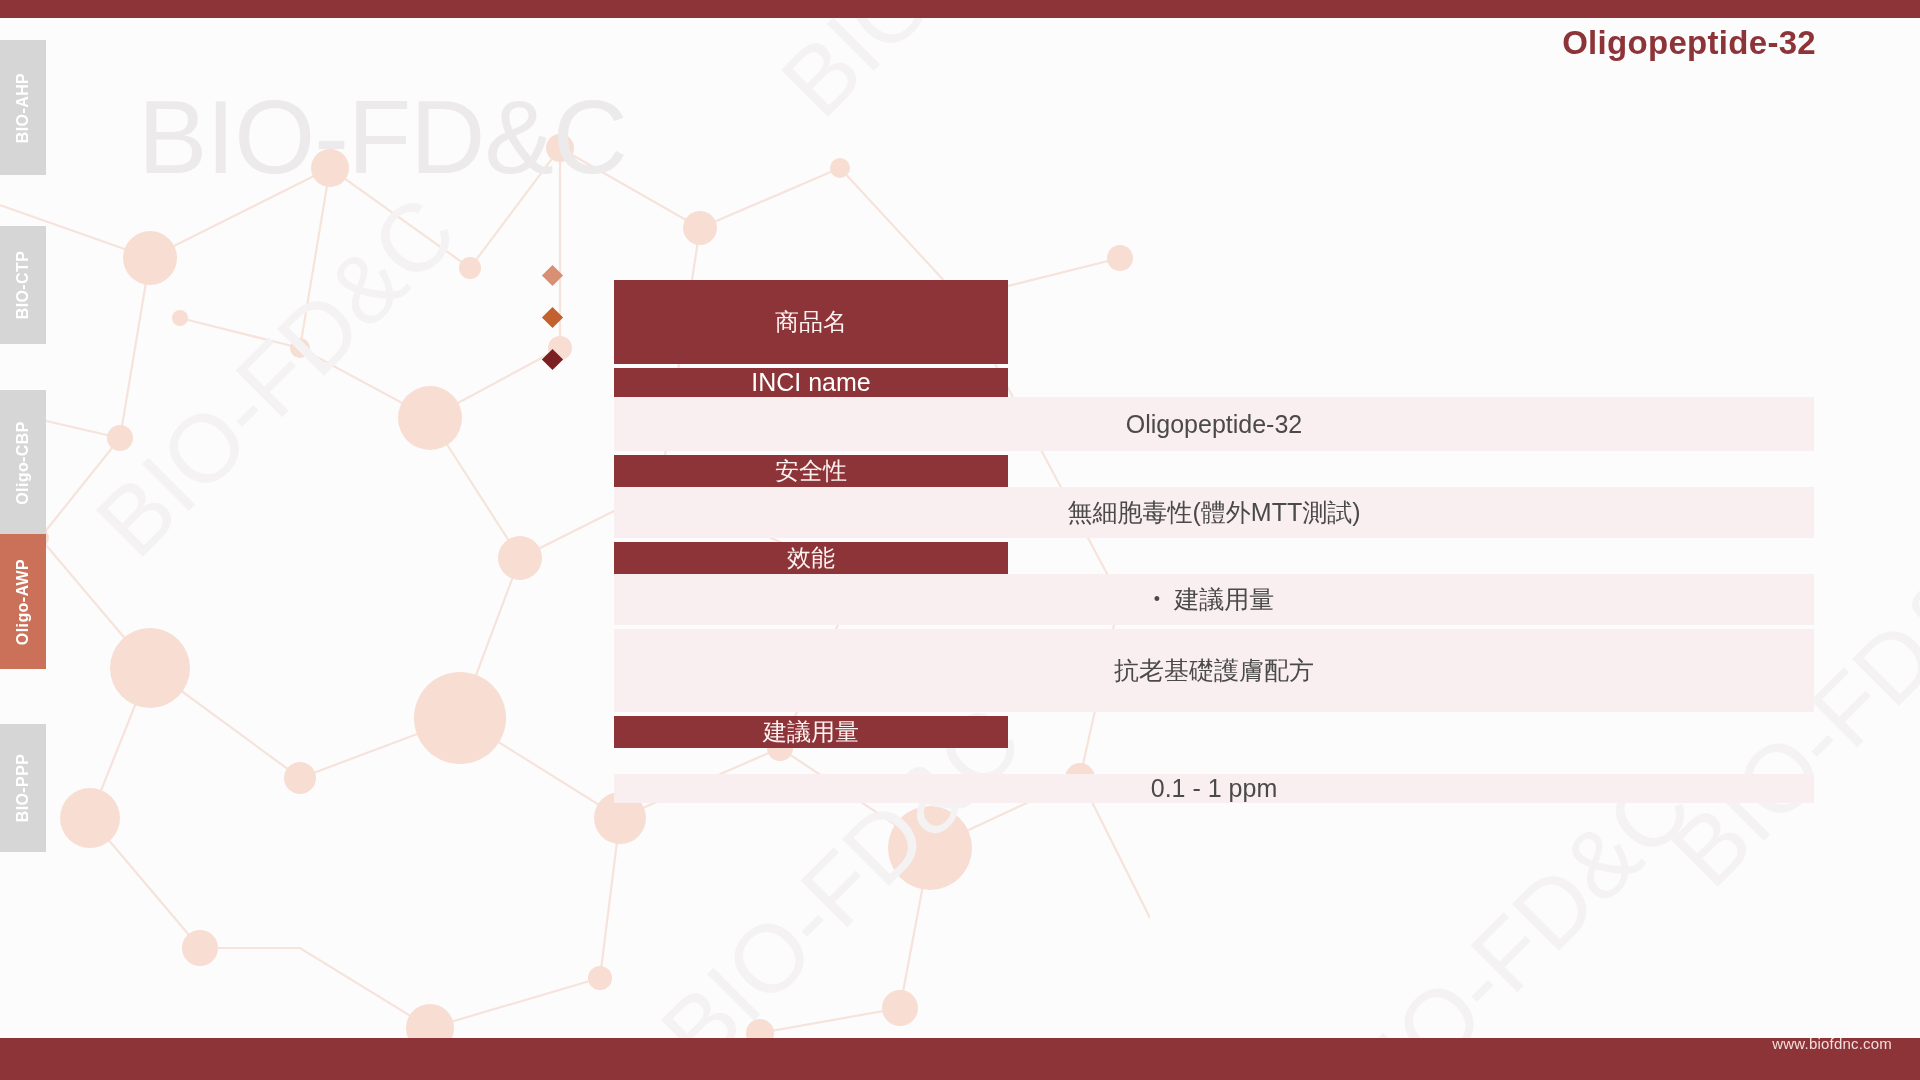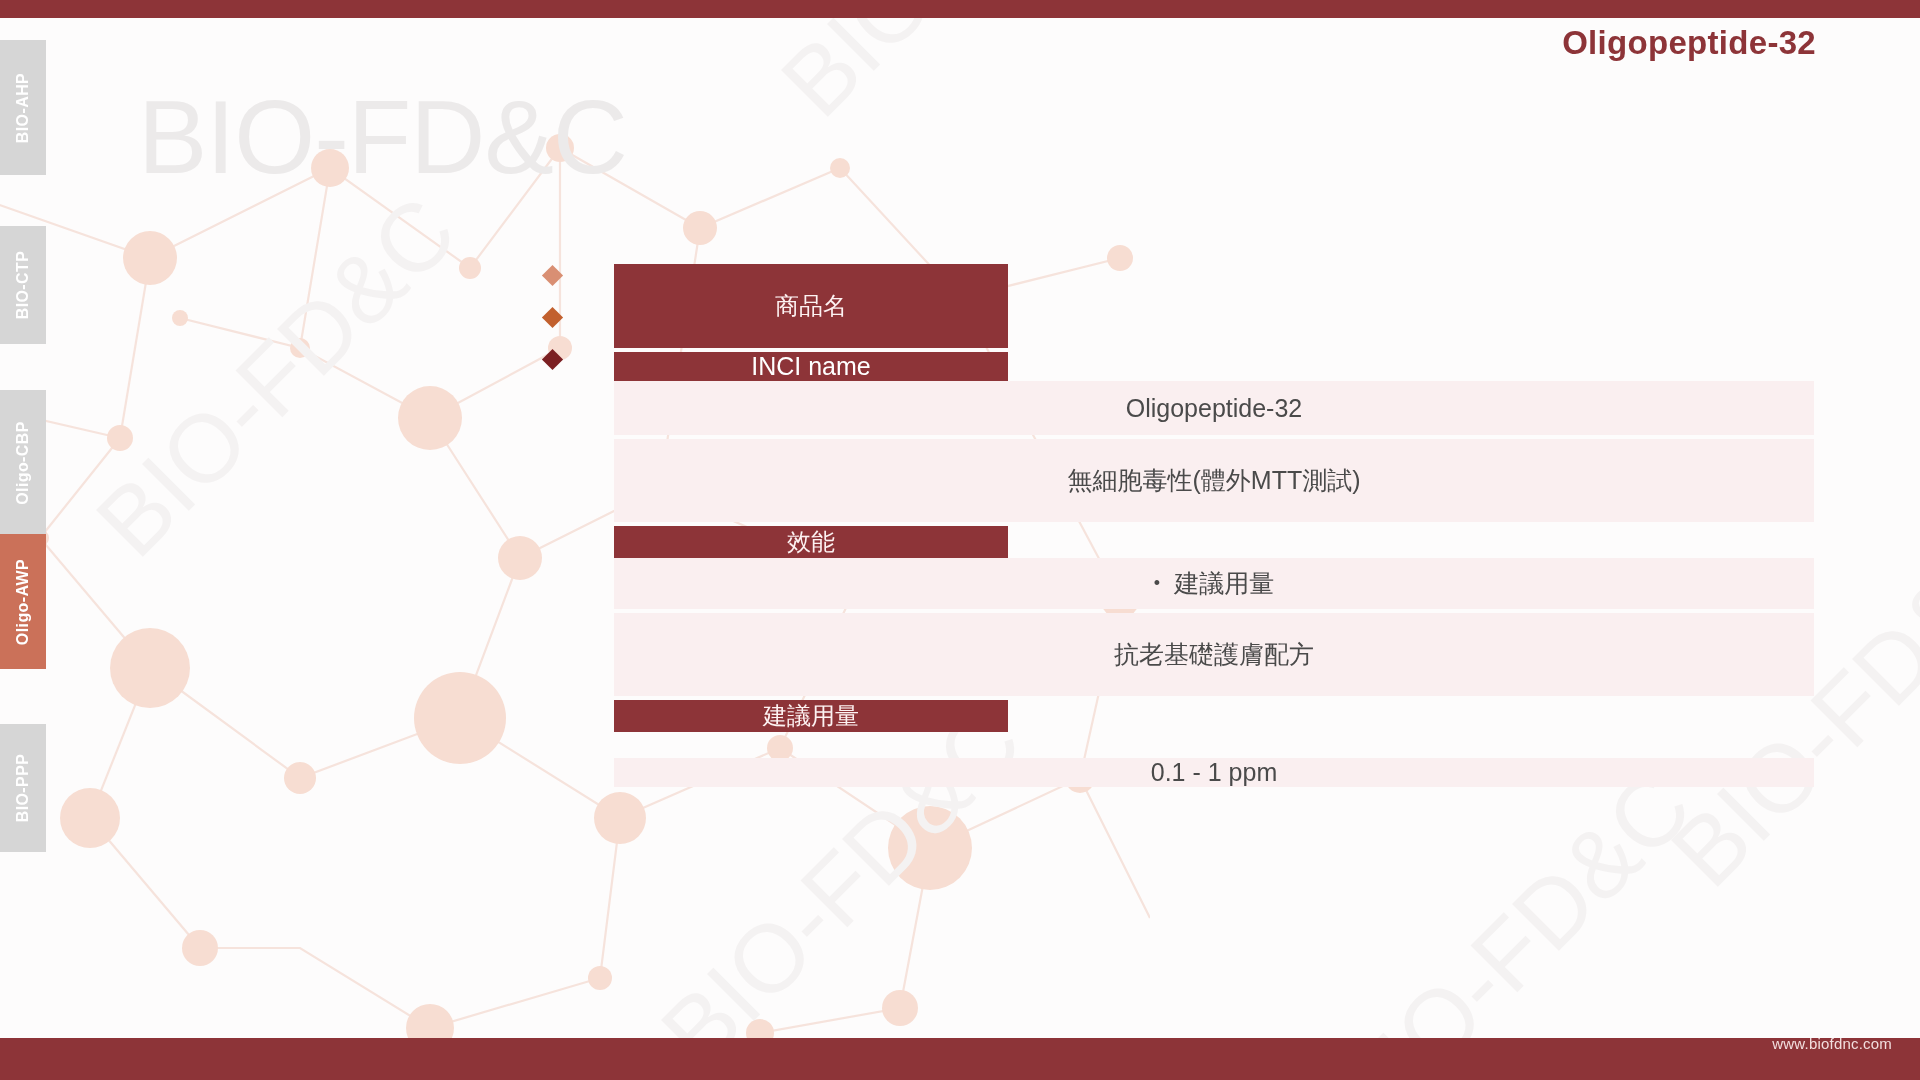--- a/index.html
+++ b/index.html
@@ -148,21 +148,21 @@
     transform: rotate(45deg);
   }
   .diamond.d-a { left: 0;  top: 268px; background: #d98f73; }
   .diamond.d-b { left: 0;  top: 310px; background: #c2602e; }
   .diamond.d-c { left: 0;  top: 352px; background: #7b1f22; }
 
   
   .spec-table {
     position: absolute;
     left: 598px;
-    top: 264px;
+    top: 280px;
     width: 1200px;
     z-index: 28;
     border-collapse: separate;
     border-spacing: 0;
     padding-left: 16px;
   }
   .spec-row {
     display: flex;
     width: 100%;
     margin-bottom: 4px;
@@ -302,20 +302,21 @@
 
   <div class="spec-table" id="spec-table">
       <div class="spec-row h-84">
         <div class="spec-label">商品名</div>
       </div>
       <div class="spec-row h-83">
         <div class="spec-label latin">INCI name</div>
         <div class="spec-value">Oligopeptide-32</div>
       </div>
       <div class="spec-row h-83">
+        <div class="spec-label">安全性</div>
         <div class="spec-value">無細胞毒性(體外MTT測試)</div>
       </div>
       <div class="spec-row h-83">
         <div class="spec-label">效能</div>
         <div class="spec-value">
           <span class="bullet-dot">•</span>
           <span>建議用量</span>
         </div>
       </div>
       <div class="spec-row h-83">

